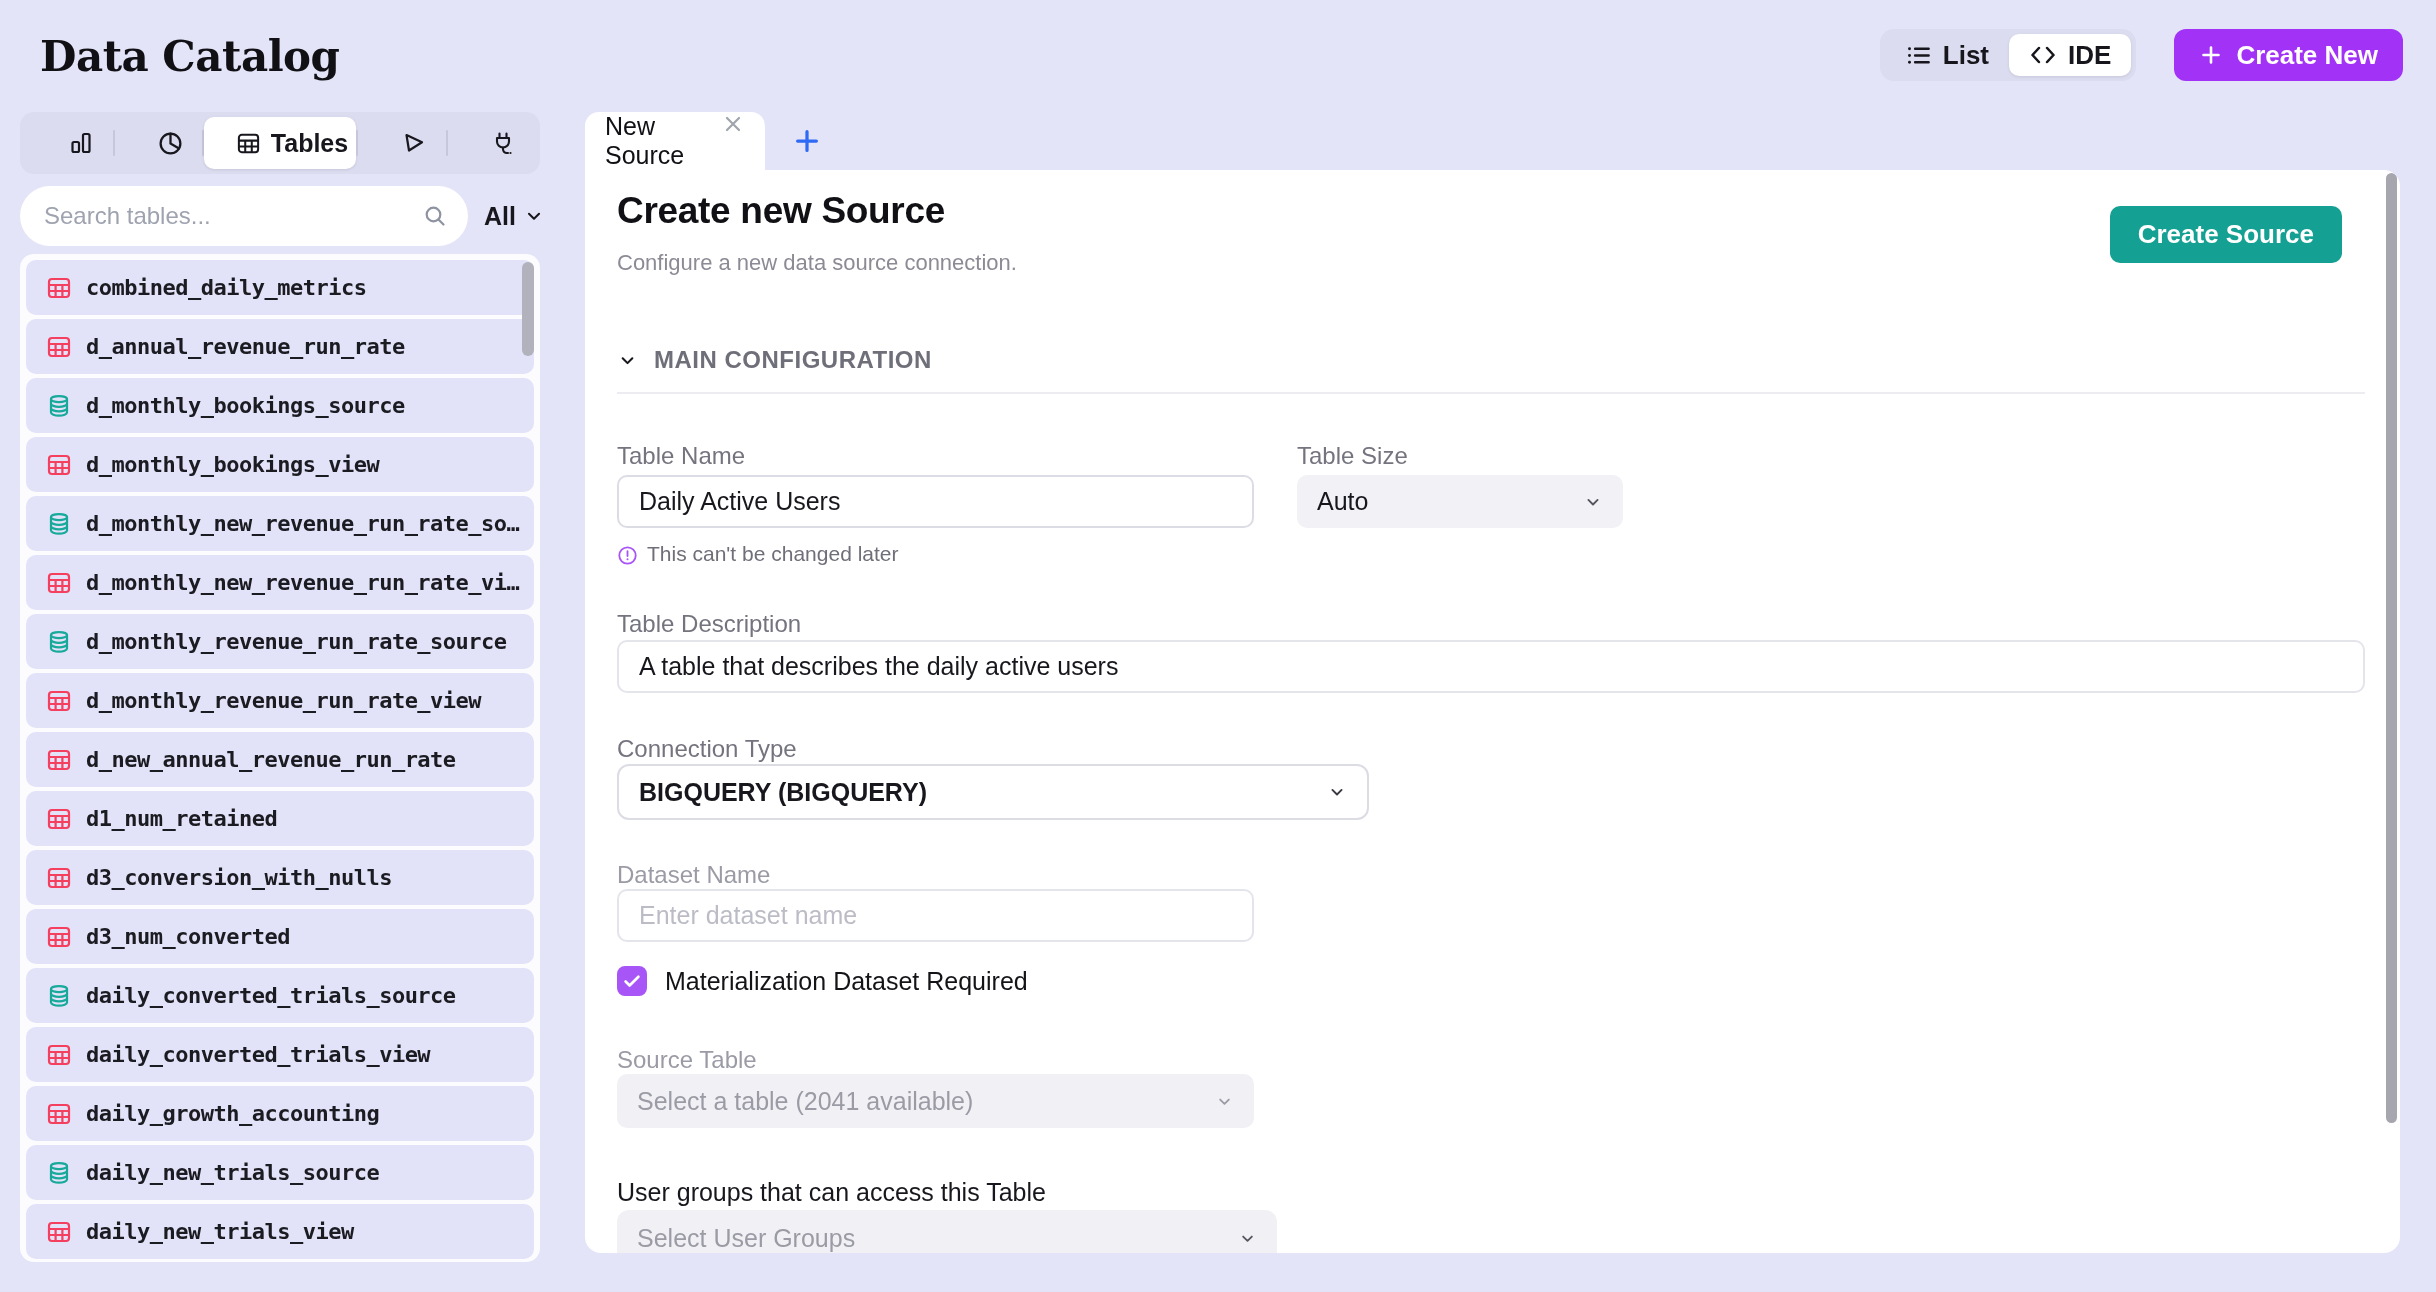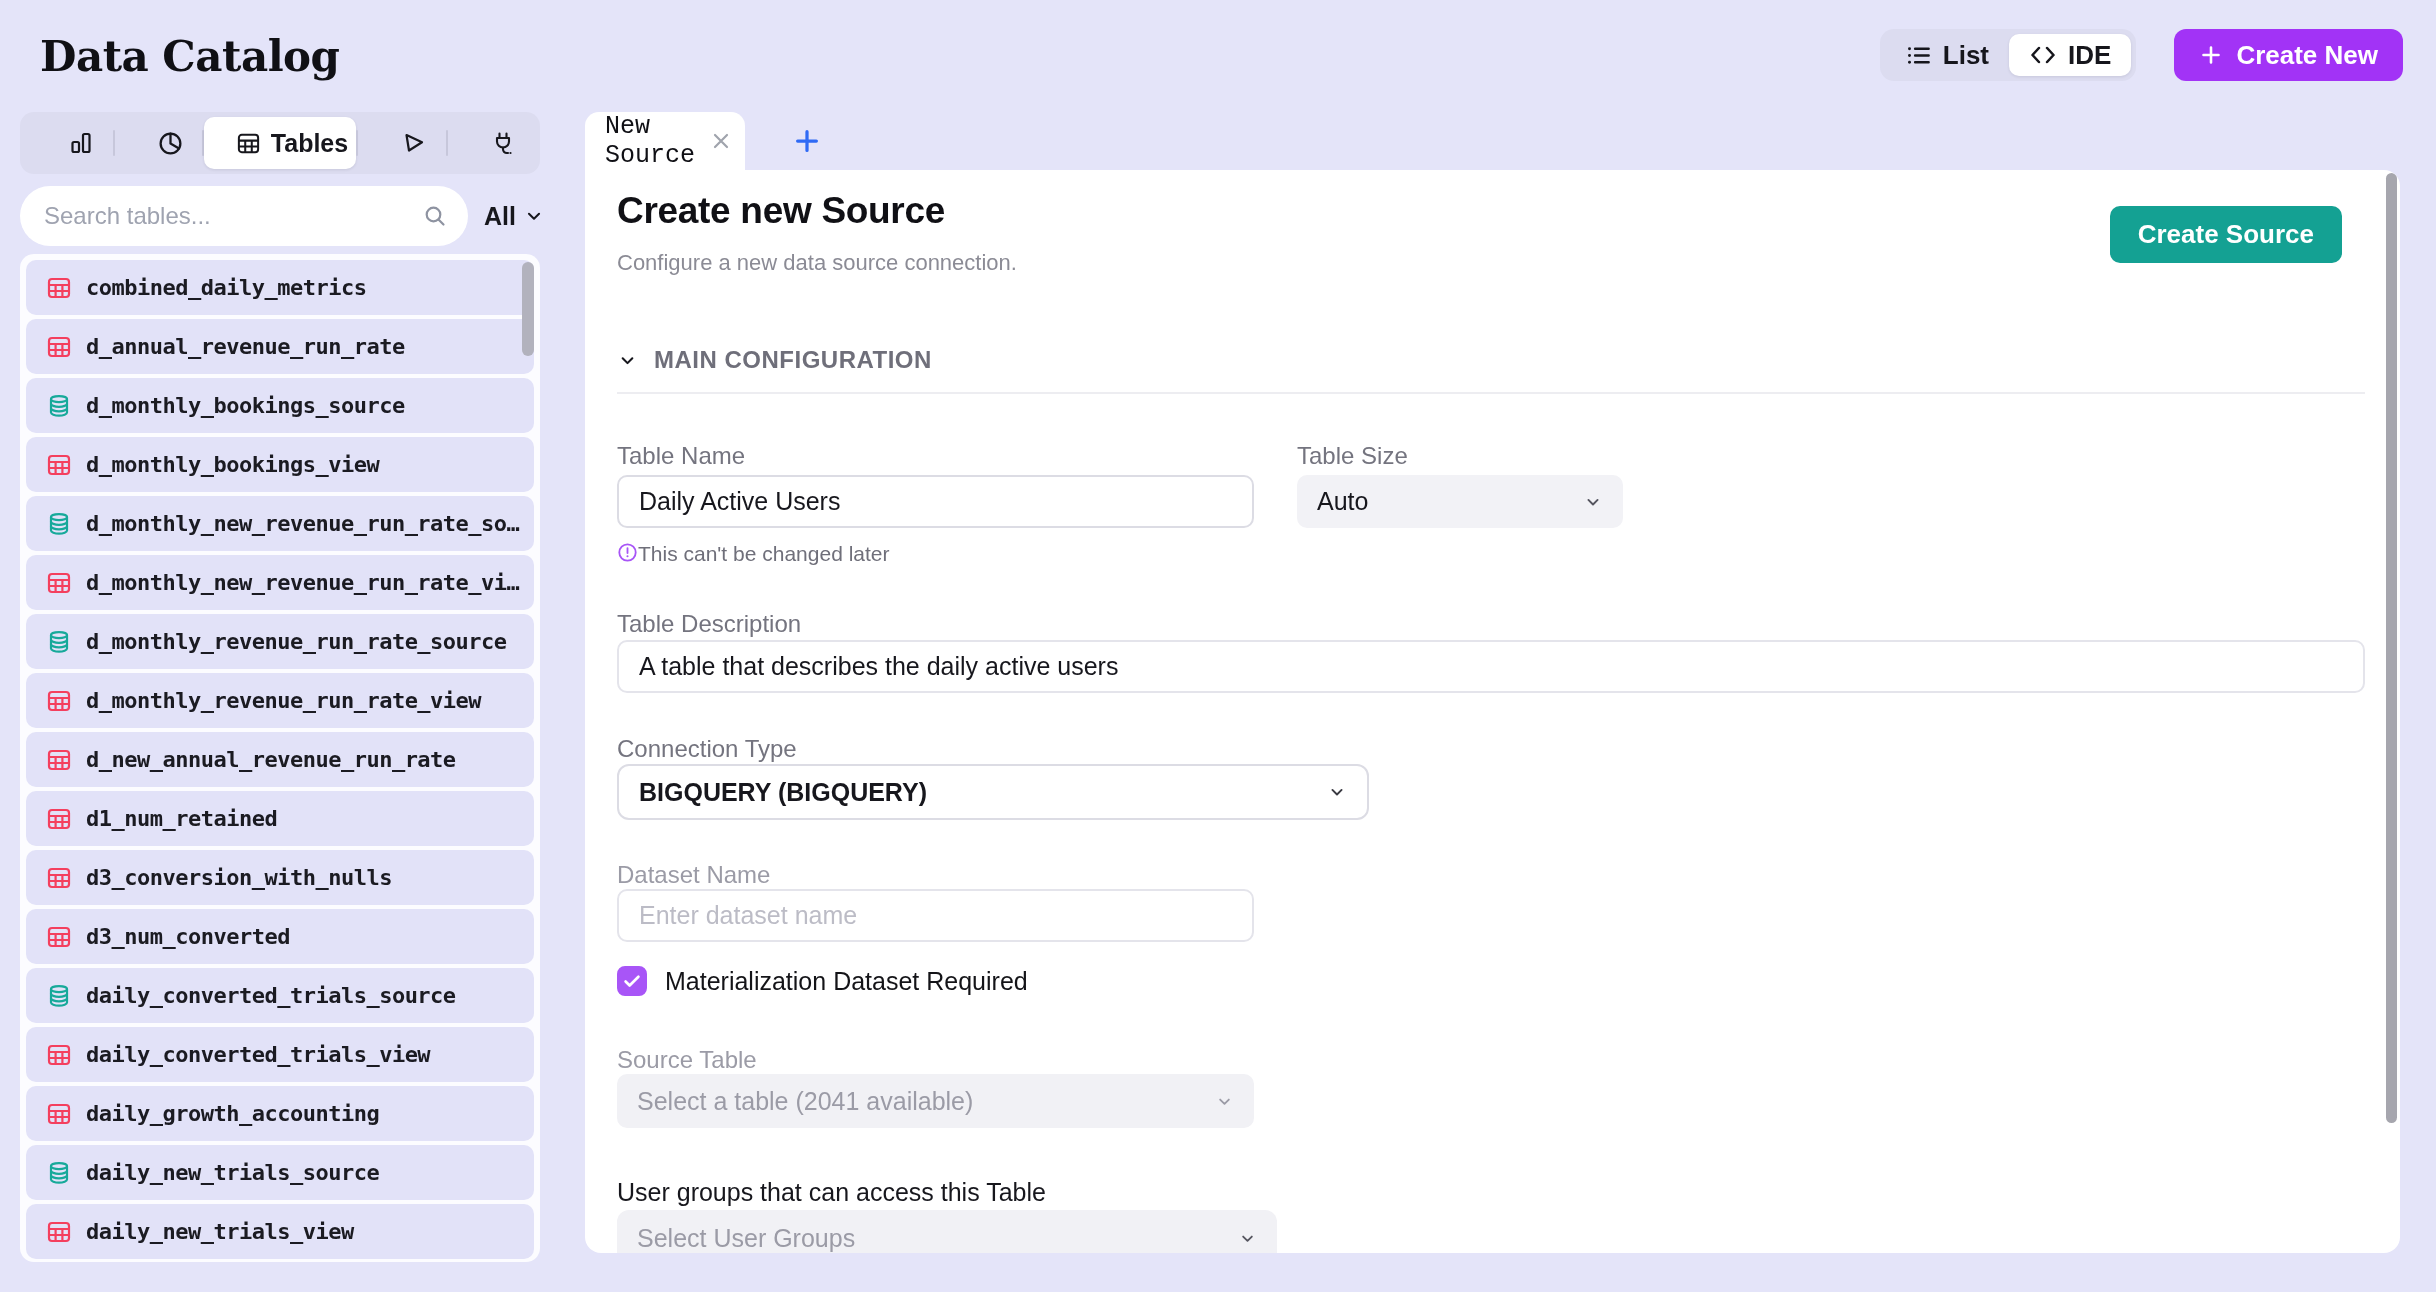--- a/index.html
+++ b/index.html
@@ -40,21 +40,21 @@
 
   .table-panel { margin-top: 8px; background: #fcfcff; border-radius: 14px; padding: 6px; height: 1008px; position: relative; overflow: hidden; }
   .table-item { height: 55px; margin-bottom: 4px; background: #e2e2f8; border-radius: 10px; display: flex; align-items: center; gap: 14px; padding: 0 10px 0 20px; cursor: pointer; }
   .table-item-label {
     font-family: "DejaVu Sans Mono", monospace; font-size: 22px; font-weight: 700; letter-spacing: -0.5px;
     color: #1b1b22; white-space: nowrap; overflow: hidden; flex: 1;
   }
   .side-scrollbar { position: absolute; right: 6px; top: 8px; width: 12px; height: 94px; background: #b2b2bd; border-radius: 6px; cursor: pointer; }
 
   
-  .main-tab { position: absolute; left: 585px; top: 112px; width: 160px; height: 58px; background: #fff; border-radius: 14px 14px 0 0; display: flex; align-items: center; gap: 14px; padding: 0 20px; cursor: pointer; font-family: Liberation Mono, monospace; }
+  .main-tab { position: absolute; left: 585px; top: 112px; width: 180px; height: 58px; background: #fff; border-radius: 14px 14px 0 0; display: flex; align-items: flex-start; gap: 14px; padding: 0 20px; cursor: pointer; }
   .main-tab-label { font-size: 25px; color: #101015; }
   .new-tab-btn { position: absolute; left: 792px; top: 126px; cursor: pointer; }
 
   .main-panel { position: absolute; left: 585px; top: 170px; width: 1815px; height: 1083px; background: #fff; border-radius: 0 16px 16px 16px; overflow: hidden; }
 
   .panel-heading { position: absolute; left: 32px; top: 20px; font-size: 37px; font-weight: 700; color: #101015; letter-spacing: -0.3px; }
   .panel-sub { position: absolute; left: 32px; top: 80px; font-size: 22px; color: #8b8b95; }
   .btn-create-source { position: absolute; right: 58px; top: 36px; height: 57px; padding: 0 28px; background: #14a193; color: #fff; border-radius: 10px; font-size: 26px; font-weight: 600; display: flex; align-items: center; cursor: pointer; }
 
   .section-row { position: absolute; left: 32px; top: 176px; display: flex; align-items: center; gap: 16px; cursor: pointer; }
@@ -68,21 +68,21 @@
   .text-input { position: absolute; height: 53px; border: 2px solid #dcdce4; border-radius: 10px; background: #fff; font-size: 25px; color: #17171d; padding: 0 20px; outline: none; font-family: "Liberation Sans", sans-serif; }
   .text-input::placeholder { color: #bcbcc6; }
   .text-input.soft-border { border-color: #e4e4eb; }
 
   .select { position: absolute; display: flex; align-items: center; border-radius: 10px; font-size: 25px; padding: 0 20px; cursor: pointer; }
   .select .sel-text { flex: 1; white-space: nowrap; overflow: hidden; }
   .select.filled { background: #f2f2f6; color: #17171d; }
   .select.white { background: #fff; border: 2px solid #dcdce4; border-radius: 12px; font-weight: 600; }
   .select.disabled { background: #f1f1f5; color: #9b9ba6; }
 
-  .helper-row { position: absolute; left: 32px; top: 372px; display: flex; align-items: flex-start; font-size: 21px; color: #6f6f7a; }
+  .helper-row { position: absolute; left: 32px; top: 372px; display: flex; align-items: flex-end; gap: 9px; font-size: 21px; color: #6f6f7a; }
 
   .checkbox-row { position: absolute; left: 32px; top: 796px; display: flex; align-items: center; gap: 18px; cursor: pointer; }
   .checkbox { width: 30px; height: 30px; border-radius: 8px; background: #fff; border: 2px solid #c9c9d4; display: flex; align-items: center; justify-content: center; }
   .checkbox.checked { background: #a855f7; border-color: #a855f7; }
   .checkbox .check-glyph { display: none; }
   .checkbox.checked .check-glyph { display: block; }
   .checkbox-label { font-size: 25px; color: #141418; }
 
   .main-scrollbar { position: absolute; right: 3px; top: 3px; width: 11px; height: 950px; background: #a6a6ae; border-radius: 6px; cursor: pointer; }
 </style>

